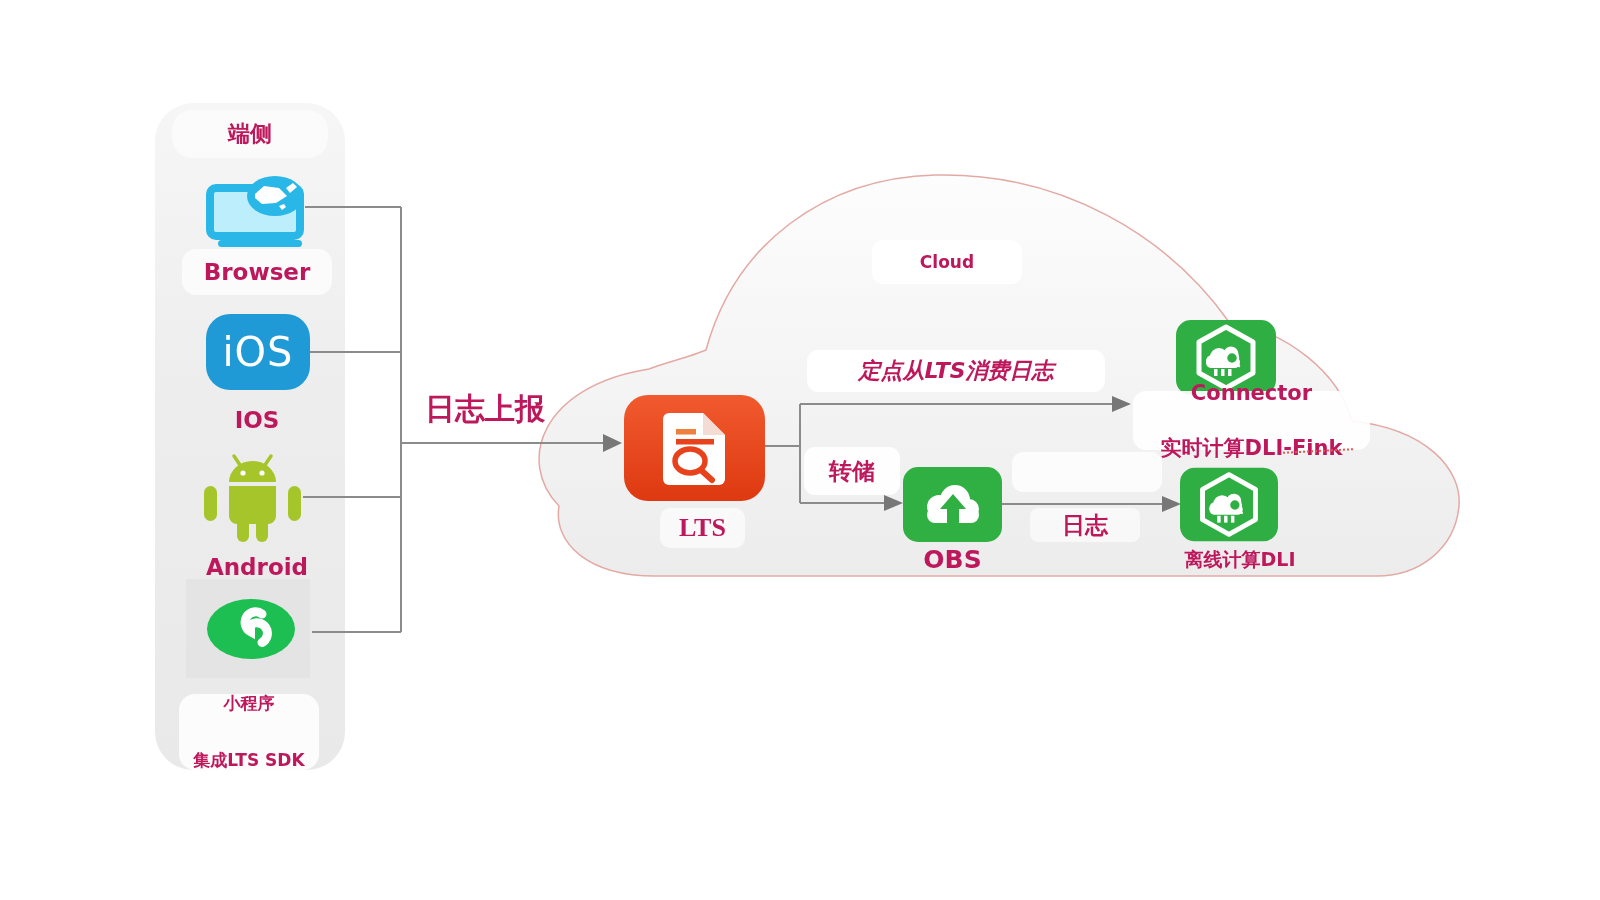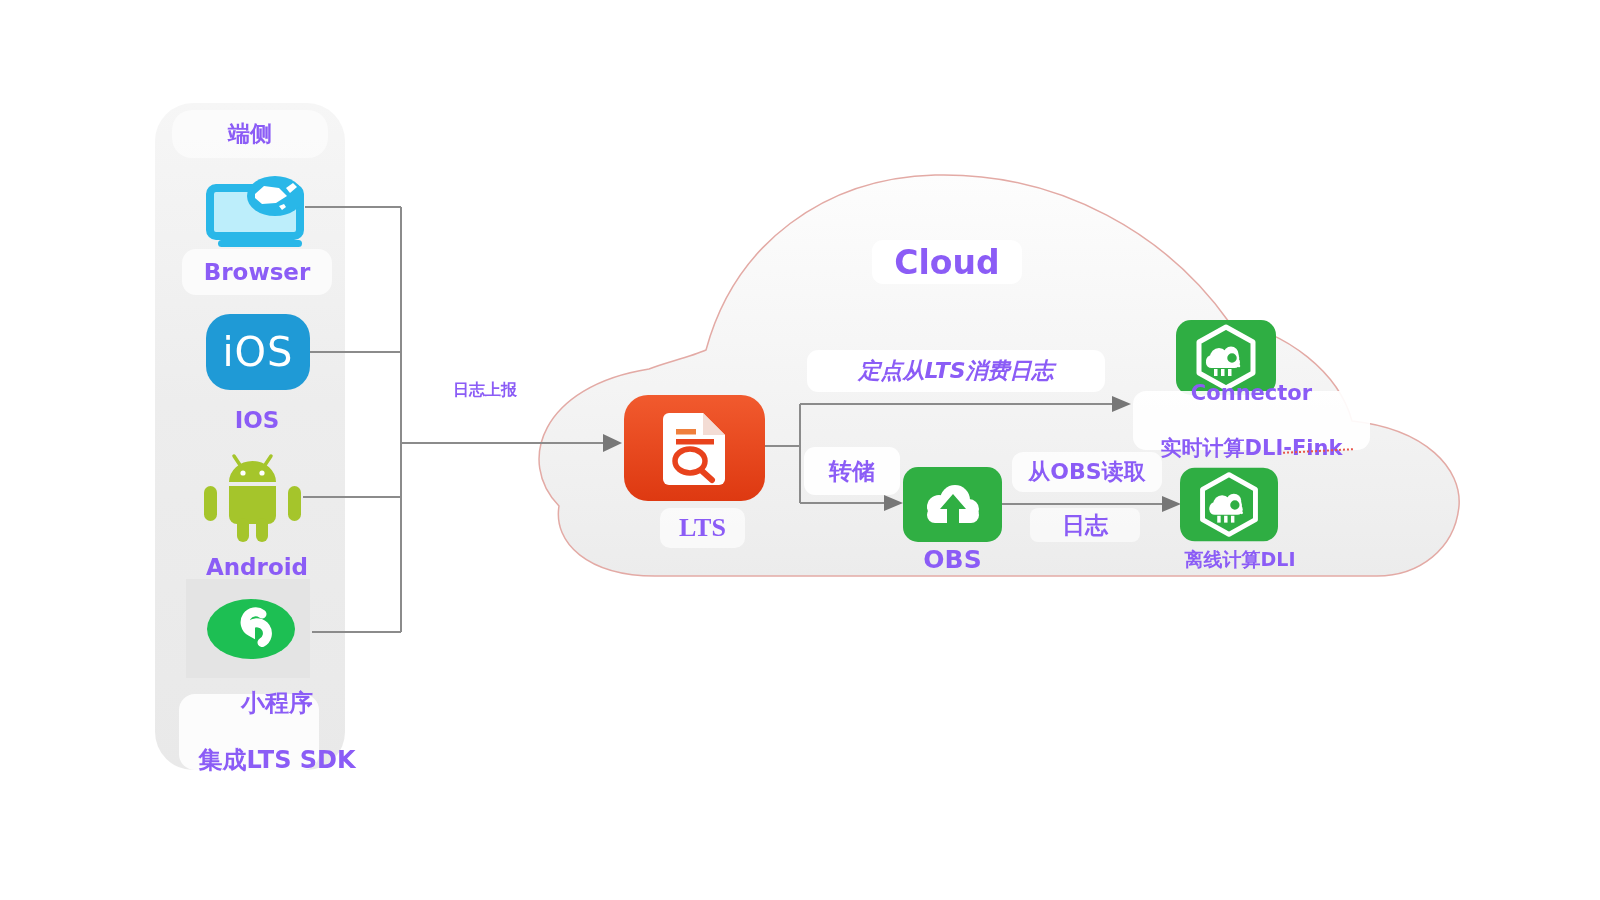--- a/index.html
+++ b/index.html
@@ -3,21 +3,21 @@
 <meta charset="utf-8">
 <style>
   html,body{margin:0;padding:0;background:#fff;}
   .stage{
     position:relative;width:1600px;height:900px;overflow:hidden;background:#fff;
     font-family:"DejaVu Sans","Liberation Sans",sans-serif;
   }
   .abs{position:absolute;}
   .txt{
     position:absolute;display:flex;align-items:center;justify-content:center;
-    font-weight:bold;color:#8b5cf6;text-align:center;white-space:nowrap;
+    font-weight:bold;color:#be185d;text-align:center;white-space:nowrap;
   }
   .pill{
     position:absolute;background:rgba(255,255,255,.92);border-radius:11px;
   }
   .panel{
     position:absolute;left:155px;top:103px;width:190px;height:667px;
     border-radius:38px;background:linear-gradient(180deg,#f6f6f6 0%,#ededed 45%,#e9e9e9 100%);
   }
   .header-pill{
     position:absolute;left:172px;top:110px;width:156px;height:48px;border-radius:20px;
@@ -130,39 +130,38 @@
     </g>
     <circle cx="42" cy="21" r="2.6" fill="#fff"></circle>
     <circle cx="61" cy="21" r="2.6" fill="#fff"></circle>
   </svg>
   <div class="txt" style="left:182px;top:549px;width:150px;height:36px;font-size:23px;">Android</div>
 
   <svg class="abs" style="left:205px;top:597px;" width="92" height="64" viewBox="0 0 92 64">
     <ellipse cx="46" cy="32" rx="44" ry="30" fill="#1dbf53"></ellipse>
     <path d="M57 17 A10.5 10.5 0 1 0 45.5 34.5 L45.5 28 A10.5 10.5 0 1 1 57 45.5" fill="none" stroke="#fff" stroke-width="9" stroke-linecap="round"></path>
   </svg>
-  <div class="txt two-line" style="left:179px;top:700px;width:140px;height:64px;font-size:24px;padding-left:28px;">
+  <div class="txt two-line" style="left:179px;top:700px;width:140px;height:64px;font-size:17px;">
     <span>小程序</span>
     <span>集成LTS SDK</span>
   </div>
 
-  <div class="txt" style="left:415px;top:371px;width:140px;height:38px;font-size:16px;">日志上报</div>
+  <div class="txt" style="left:415px;top:390px;width:140px;height:38px;font-size:30px;">日志上报</div>
 
   <div class="pill" style="left:807px;top:350px;width:298px;height:42px;"></div>
   <div class="txt" style="left:807px;top:350px;width:298px;height:42px;font-size:22px;font-style:italic;">定点从LTS消费日志</div>
 
   <div class="pill" style="left:804px;top:447px;width:96px;height:48px;"></div>
   <div class="txt" style="left:804px;top:447px;width:96px;height:48px;font-size:23px;">转储</div>
 
   <div class="pill" style="left:1012px;top:452px;width:150px;height:40px;background:rgba(255,255,255,.8);"></div>
-  <div class="txt" style="left:1012px;top:452px;width:150px;height:40px;font-size:22px;">从OBS读取</div>
   <div class="txt" style="left:1030px;top:508px;width:110px;height:34px;font-size:23px;background:rgba(255,255,255,.6);border-radius:8px;">日志</div>
 
   <div class="pill" style="left:872px;top:240px;width:150px;height:44px;background:rgba(255,255,255,.95);"></div>
-  <div class="txt" style="left:872px;top:240px;width:150px;height:44px;font-size:33px;">Cloud</div>
+  <div class="txt" style="left:872px;top:240px;width:150px;height:44px;font-size:17px;">Cloud</div>
 
   <svg class="abs" style="left:624px;top:395px;" width="141" height="106" viewBox="0 0 141 106">
     <rect width="141" height="106" rx="24" fill="url(#gLts)"></rect>
     <path d="M45 18 h34 l22 22 v44 a6 6 0 0 1 -6 6 h-50 a6 6 0 0 1 -6 -6 v-60 a6 6 0 0 1 6 -6 z" fill="#fff"></path>
     <path d="M79 18 l22 22 h-22 z" fill="#f3dcd4"></path>
     <rect x="52" y="34" width="20" height="5.5" fill="#ef7f3c"></rect>
     <rect x="52" y="44" width="38" height="5.5" fill="#e8421c"></rect>
     <ellipse cx="66" cy="66" rx="15" ry="12" fill="#fff" stroke="#e8421c" stroke-width="5.5"></ellipse>
     <line x1="78" y1="76" x2="88" y2="85" stroke="#e8421c" stroke-width="6" stroke-linecap="round"></line>
   </svg>

